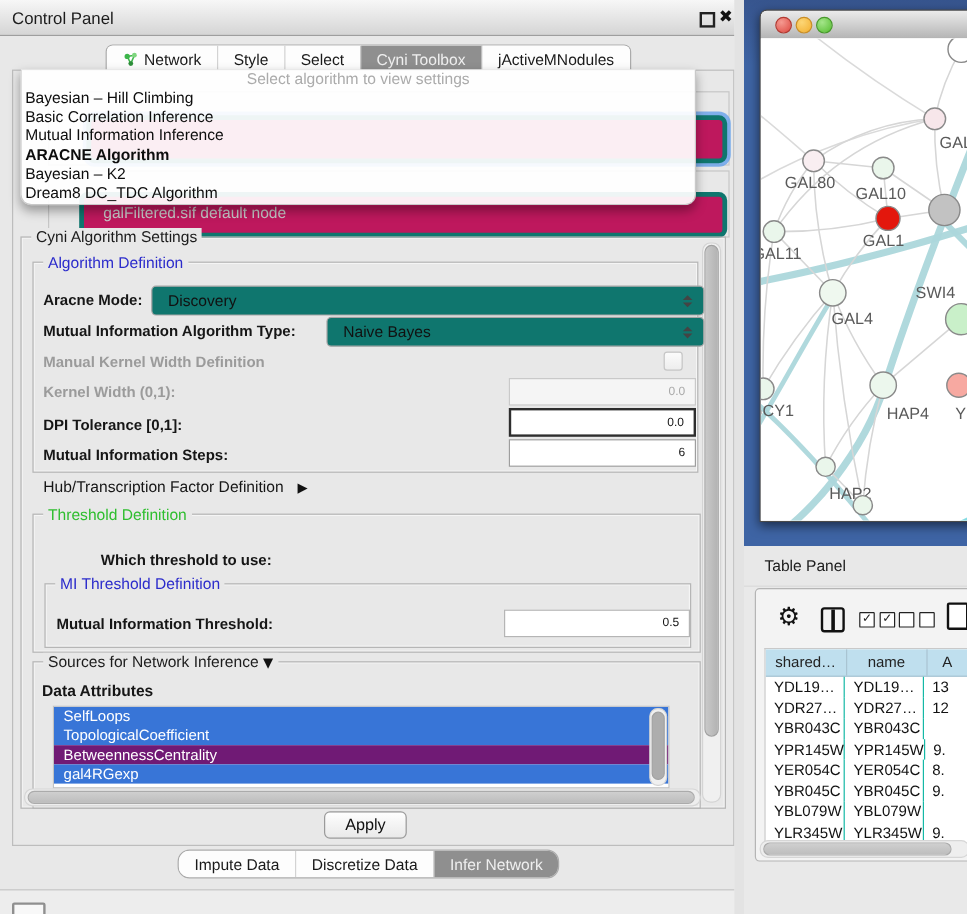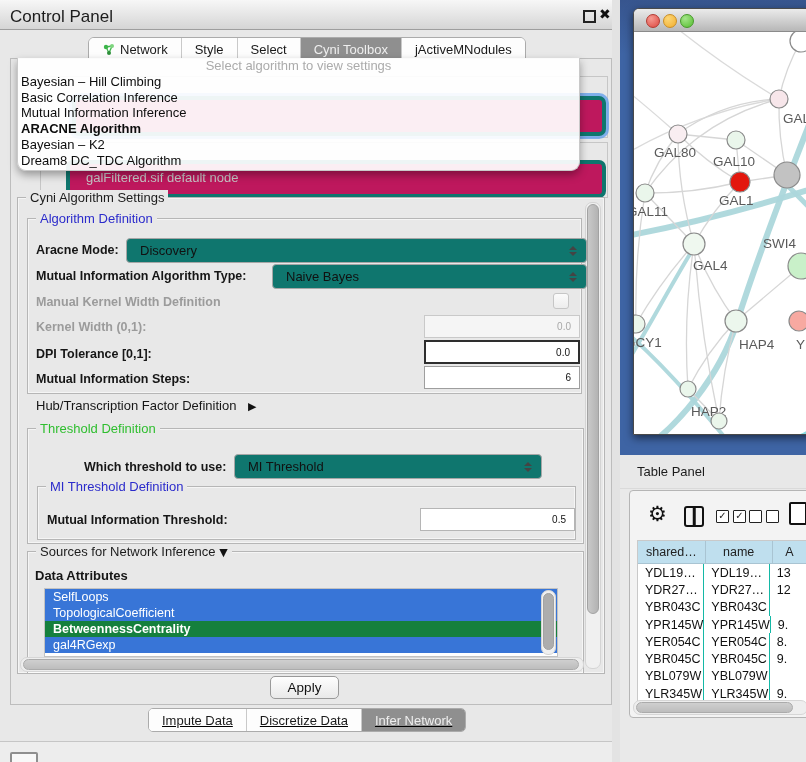--- a/index.html
+++ b/index.html
@@ -3,21 +3,21 @@
 <meta charset="utf-8">
 <style>
   html,body{margin:0;padding:0;background:#EDEDED;}
   #page{position:relative;width:806px;height:762px;overflow:hidden;
         font-family:"Liberation Sans",sans-serif;background:#EDEDED;}
   .abs{position:absolute;}
   
   #cpanel{left:0;top:0;width:612px;height:741px;background:#E8E8E8;border-bottom:1px solid #C6C6C6;}
   #cp-titlebar{left:0;top:0;width:612px;height:29px;
       background:linear-gradient(#F7F7F7,#D5D5D5);border-bottom:1px solid #9E9E9E;}
-  #cp-title{left:10px;top:7px;font-size:17px;color:#1c1c1c;}
+  #cp-title{left:10px;top:7px;font-size:14px;color:#1c1c1c;}
   .titlebar-icon{top:8px;font-size:13px;color:#111;cursor:default;}
   #float-box{left:583px;top:10px;width:9px;height:9px;border:2px solid #222;background:transparent;}
   #close-x{left:599px;top:6px;font-family:"DejaVu Sans",sans-serif;font-weight:bold;font-size:14px;color:#111;}
   
   .tabbar{display:flex;border:1px solid #ABABAB;border-radius:6px 6px 2px 2px;overflow:hidden;background:#FDFDFD;height:22px;}
   .tab{display:flex;align-items:center;gap:5px;padding:0 13px;font-size:13px;color:#1A1A1A;
        border-right:1px solid #C9C9C9;background:#FDFDFD;white-space:nowrap;}
   .tab:last-child{border-right:none;}
   .tab.sel{background:#8F8F8F;color:#EFEFEF;}
   
@@ -196,58 +196,51 @@
 
     <div class="abs" style="left:36px;top:398px;font-size:13px;color:#161616;">
       <span>Hub/Transcription Factor Definition</span>
       <span class="tri" style="margin-left:8px;">▶</span>
     </div>
 
     <div class="abs gbox" style="left:27px;top:428px;width:555px;height:114px;">
       <span class="gbox-label green">Threshold Definition</span>
     </div>
     <div class="abs flbl" style="left:84px;top:460px;">Which threshold to use:</div>
-    <div class="abs combo" style="left:234px;top:454px;width:293px;height:23px;">
-      <span>MI Threshold</span>
-      <span class="spin">
-          <span class="up"></span>
-          <span class="dn"></span>
-        </span>
-    </div>
     <div class="abs gbox" style="left:37px;top:486px;width:537px;height:52px;">
       <span class="gbox-label blue">MI Threshold Definition</span>
     </div>
     <div class="abs flbl" style="left:47px;top:513px;">Mutual Information Threshold:</div>
     <div class="abs tfield" style="left:420px;top:508px;width:145px;height:21px;border-color:#B5B5B5;">0.5</div>
 
     <div class="abs gbox" style="left:27px;top:551px;width:555px;height:121px;">
       <span class="gbox-label">
         <span>Sources for Network Inference</span>
         <span class="tri"> ▼</span>
       </span>
     </div>
     <div class="abs flbl" style="left:35px;top:568px;font-size:13px;">Data Attributes</div>
     <div id="attr-list" class="abs" style="left:44px;top:588px;width:512px;height:67px;">
         <div class="list-item" style="background: rgb(56, 117, 215);">SelfLoops</div>
         <div class="list-item" style="background: rgb(56, 117, 215);">TopologicalCoefficient</div>
-        <div class="list-item" style="background: #15803d; font-weight: bold;">BetweennessCentrality</div>
+        <div class="list-item" style="background: #701a75;">BetweennessCentrality</div>
         <div class="list-item" style="background: rgb(56, 117, 215);">gal4RGexp</div>
       </div>
     <div class="abs sb-track-v" style="left:541px;top:590px;width:13px;height:63px;">
       <div class="sb-thumb" style="position:absolute;left:1px;top:2px;width:9px;height:55px;background:#ADADAD;"></div>
     </div>
 
     <div class="abs sb-track-h" style="left:20px;top:657px;width:562px;height:13px;">
       <div class="sb-thumb-h" style="position:absolute;left:2px;top:1px;width:554px;height:9px;"></div>
     </div>
 
     <div class="abs btn" style="left:270px;top:676px;width:67px;height:21px;">Apply</div>
 
     <div class="abs" style="left:148px;top:708px;">
-      <div class="tabbar" id="bottom-tabbar" style="border-radius:5px;text-decoration:underline;">
+      <div class="tabbar" id="bottom-tabbar" style="border-radius:10px;">
           <div class="tab">
             <span>Impute Data</span>
           </div>
           <div class="tab">
             <span>Discretize Data</span>
           </div>
           <div class="tab sel">
             <span>Infer Network</span>
           </div>
         </div>

